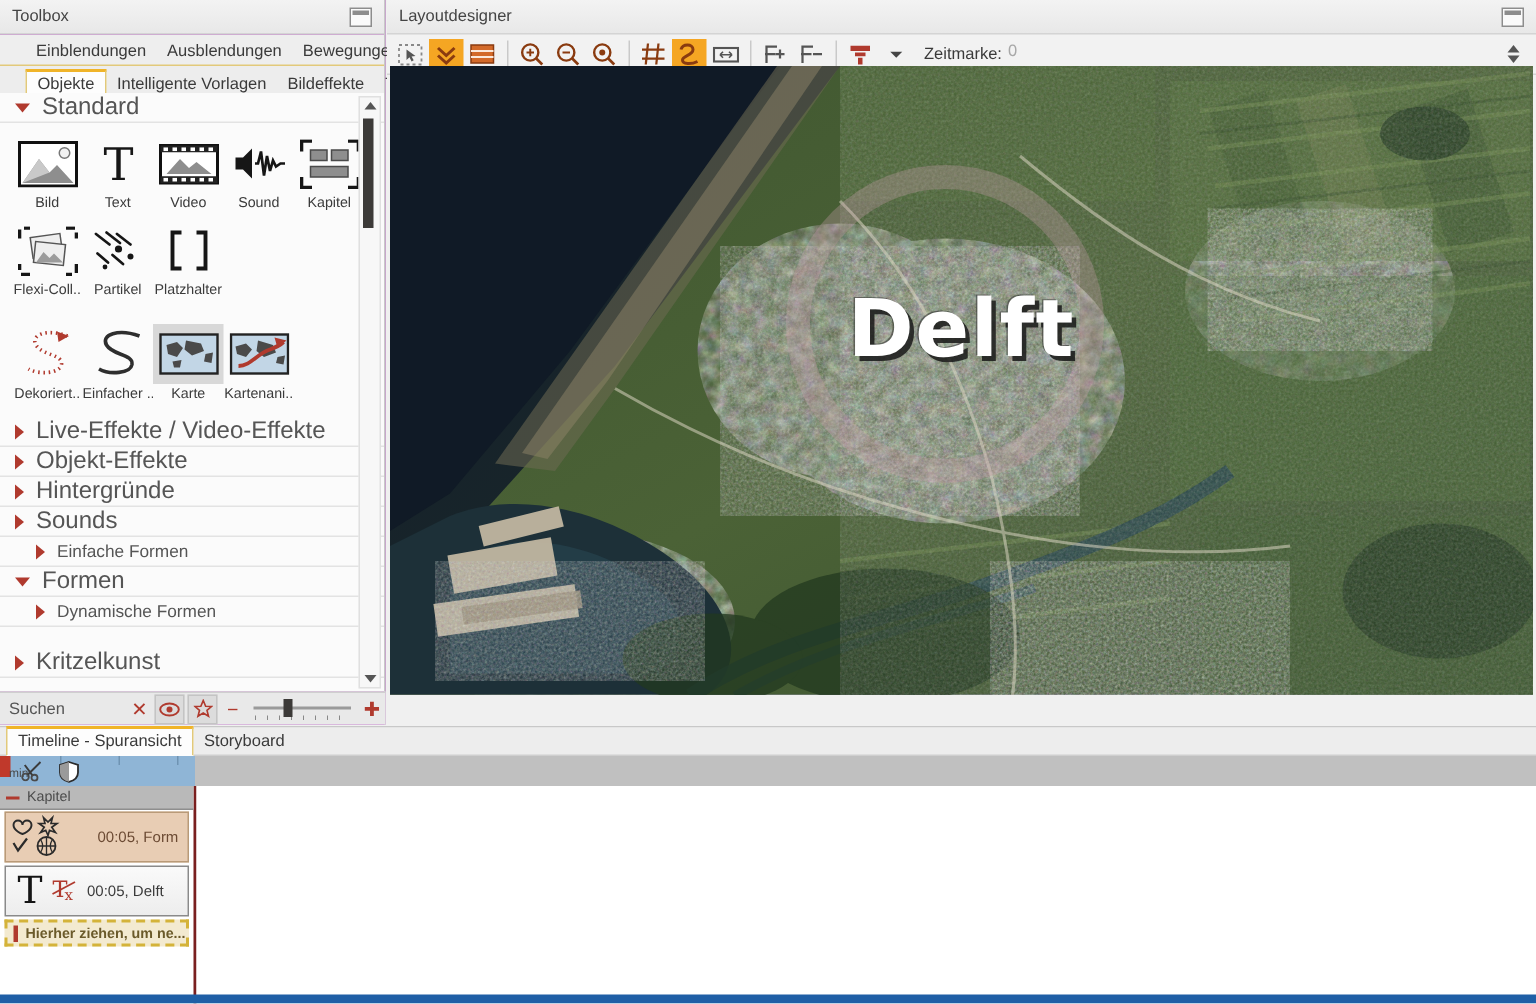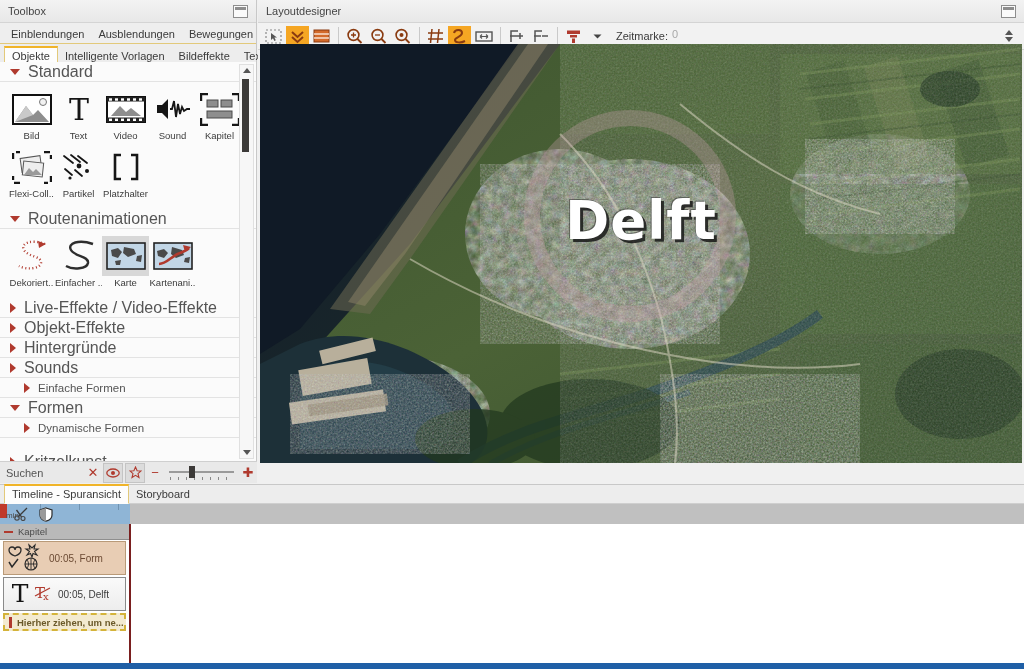--- a/index.html
+++ b/index.html
@@ -11,21 +11,21 @@
   .pane-title{height:22px;line-height:22px;padding-left:8px;font-size:11px;color:#444;
               background:linear-gradient(#f3f3f3,#e8e8e8);border-bottom:1px solid #d4d4d4;
               position:relative;}
   .win-btn{position:absolute;right:8px;top:5px;width:13px;height:11px;
            border:1px solid #8d8d8d;background:#fafafa;}
   .win-btn::before{content:"";position:absolute;left:1px;top:1px;right:1px;height:3px;background:#8d8d8d;}
 
   
   .toolbox{position:absolute;left:0;top:0;width:257px;height:483px;background:#a21caf;
            border-right:1px solid #c8c8c8;box-sizing:border-box;}
-  .tabrow{display:flex;height:20px;align-items:flex-end;padding-left:4px;
+  .tabrow{display:flex;height:20px;align-items:flex-end;padding-left:17px;
           background:#ebebeb;}
   .tabrow.upper{border-bottom:1px solid #e2c97a;background:#eeeeee;}
   .tab{padding:2px 7px 3px 7px;font-size:11px;color:#3a3a3a;white-space:nowrap;cursor:default;}
   .tab.sel{background:#fdfdfd;border:1px solid #e2c97a;border-bottom:1px solid #fdfdfd;
            border-top:2px solid #f0b429;margin-bottom:-1px;}
   .tabrow.lower{height:21px;border-bottom:2px solid #b91c1c;background:#ededed;}
 
   .tbbody{position:absolute;left:0;top:62px;right:0;bottom:22px;background:#fbfbfb;overflow:hidden;}
   .sec-head{display:flex;align-items:center;height:19px;padding-left:10px;
             border-bottom:1px solid #e3e3e3;background:#fbfbfb;}
@@ -109,21 +109,21 @@
   .tracks{position:absolute;left:0;top:20px;width:131px;bottom:0;
           border-right:2px solid #7a1f1f;box-sizing:border-box;background:#ffffff;}
   .track-chapter{height:15px;background:#b9b9b9;display:flex;align-items:center;padding-left:4px;
                  border-bottom:1px solid #8e8e8e;}
   .track-chapter .dash{width:9px;height:2px;background:#b03a2e;margin-right:5px;}
   .track-chapter .t{font-size:9.5px;color:#4c4c4c;}
 
   .clip{height:34px;margin:1px 3px 2px 3px;display:flex;align-items:center;
         border:1px solid #8a8a8a;box-sizing:border-box;position:relative;cursor:default;}
   .clip.img{background:linear-gradient(#fafafa,#e6e6e6);}
-  .clip.form{background:#e8cdb4;border-color:#b99a78;}
+  .clip.form{background:#e8cdb4;border-color:#b99a78;gap:16px;}
   .clip.text{background:linear-gradient(#fafafa,#ededed);}
   .clip .clabel{font-size:10px;color:#3b3b3b;margin-left:6px;}
   .clip .clabel.form{color:#6b4a33;}
   .thumb-img{width:40px;height:28px;margin-left:2px;border:2px solid #111;box-sizing:border-box;
              background:linear-gradient(135deg,#cfe3f2 0%,#cfe3f2 45%,#ede6d7 45%,#dfd3bd 100%);}
   .dropzone{height:18px;margin:2px 3px;border:2px dashed #d4b33a;background:#f3ead0;
             display:flex;align-items:center;padding-left:4px;box-sizing:border-box;}
   .dropzone .bar{width:3px;height:11px;background:#b03a2e;margin-right:5px;}
   .dropzone .t{font-size:9.5px;color:#6b5a2a;white-space:nowrap;font-weight:bold;}
   .tl-right{position:absolute;left:131px;top:20px;right:0;bottom:0;background:#ffffff;}
@@ -273,24 +273,20 @@
                 <g stroke="#161616" stroke-width="2.6" fill="none">
                   <path d="M13 3 L7 3 L7 27 L13 27"></path>
                   <path d="M23 3 L29 3 L29 27 L23 27"></path>
                 </g>
               </svg>
           </div>
           <div class="cap">Platzhalter</div>
         </div>
       </div>
 
-      <div class="sec-head">
-        <span class="tri tri-down"></span>
-        <span class="lbl">Routenanimationen</span>
-      </div>
       <div class="grid">
         <div class="item">
           <div class="ico">
             <svg width="40" height="34" viewBox="0 0 40 34">
                 <path d="M33 5 C20 0 8 4 12 11 C16 18 30 17 29 24 C28 30 14 31 7 27" stroke="#b03a2e" stroke-width="2.4" fill="none" stroke-dasharray="1 2.5"></path>
                 <path d="M26 2 L34 5 L27 9 Z" fill="#b03a2e"></path>
               </svg>
           </div>
           <div class="cap">Dekoriert..</div>
         </div>

